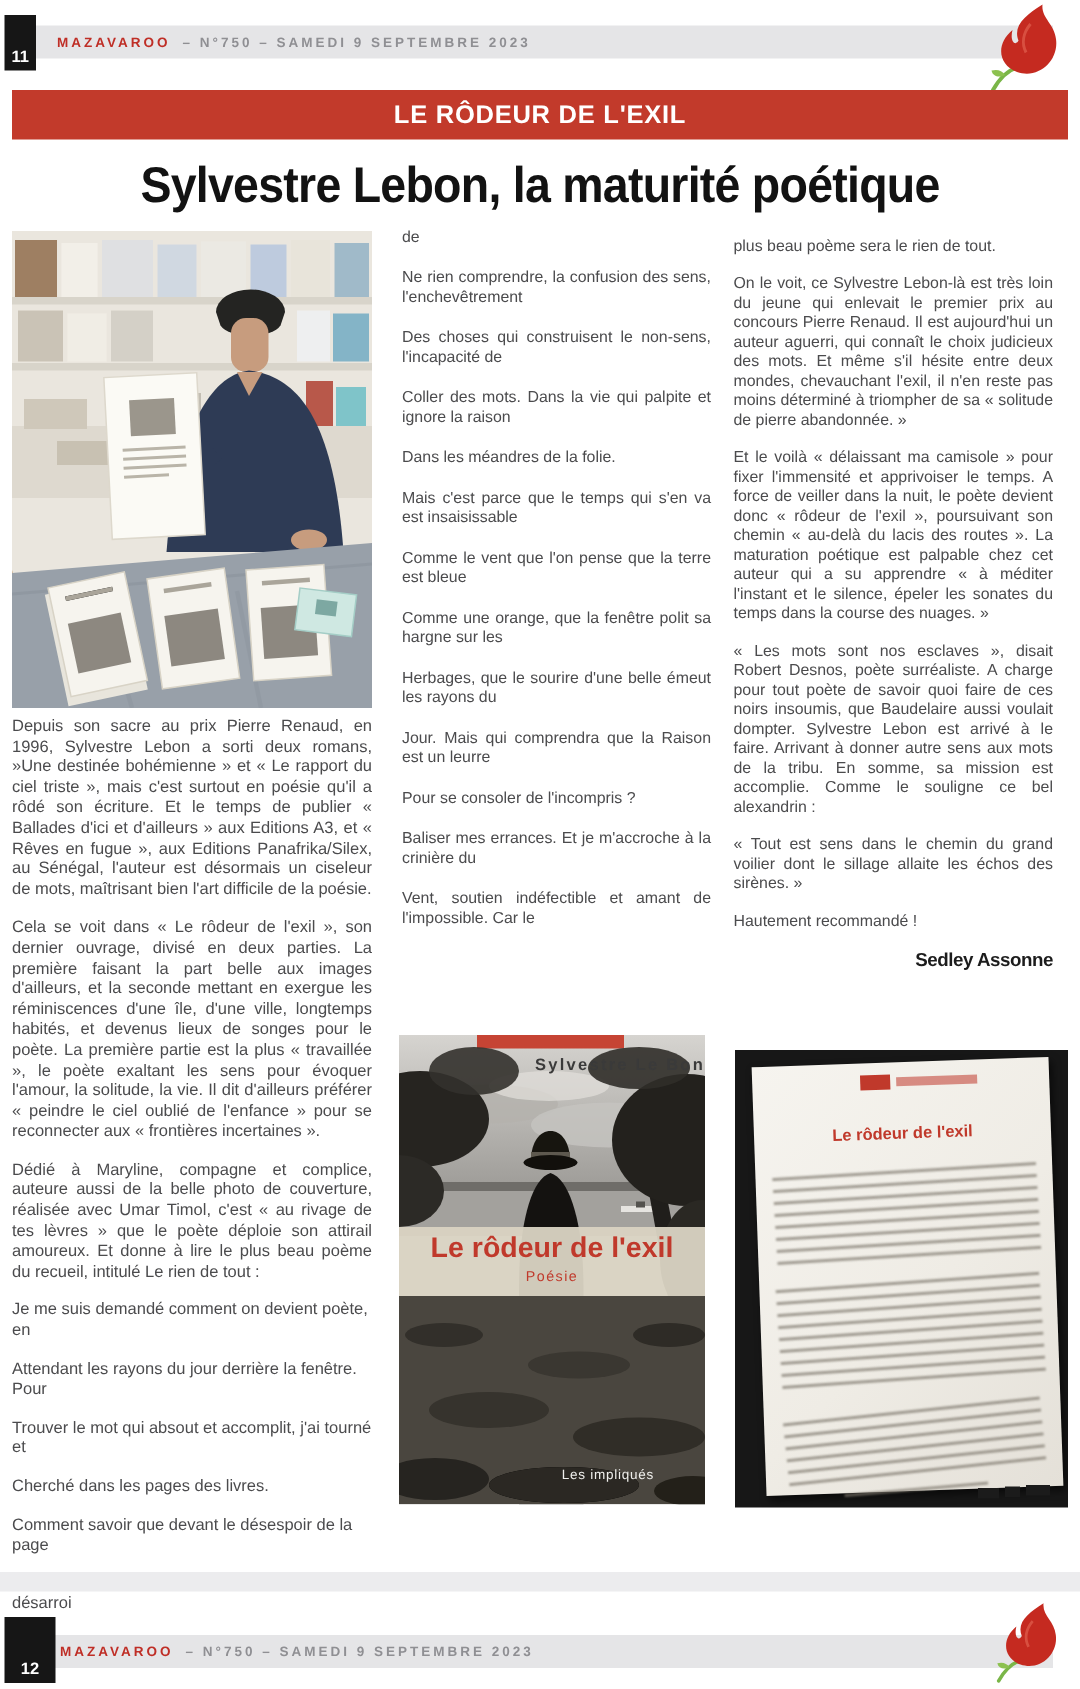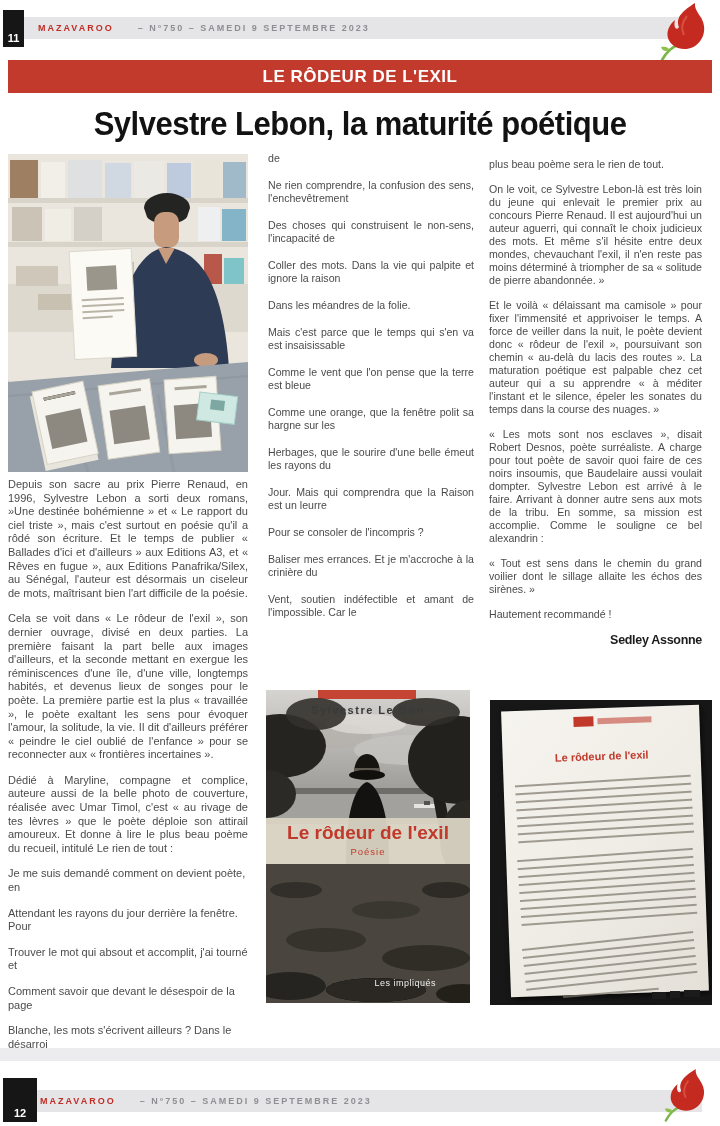--- a/index.html
+++ b/index.html
@@ -3,21 +3,21 @@
 <meta charset="utf-8">
 <style>
   * { margin:0; padding:0; box-sizing:border-box; }
   html,body { width:720px; height:1126px; background:#ffffff; overflow:hidden;
               font-family:"Liberation Sans", sans-serif; }
   .abs { position:absolute; }
   #page { position:relative; width:720px; height:1126px; background:#fff; }
 
   
   .issue-bar { background:#e5e5e7; height:22px; display:flex; align-items:center;
-               padding-left:26px; font-size:9px; letter-spacing:2px; font-weight:bold;gap:16px; }
+               padding-left:26px; font-size:9px; letter-spacing:2px; font-weight:bold; }
   .issue-bar .brand { color:#bf2e26; margin-right:8px; }
   .issue-bar .issue { color:#8f8f93; font-weight:bold; }
   .pagenum-box { background:#161616; color:#fff; font-size:11px; font-weight:bold;
                  display:flex; align-items:flex-end; justify-content:center;
                  padding-bottom:3px; }
 
   
   .banner { background:#c23a2b; color:#ffffff; display:flex; align-items:center;
             justify-content:center; font-weight:bold; font-size:17px; letter-spacing:.5px; }
   .headline { width:720px; text-align:center; color:#121212; font-weight:bold;
@@ -27,21 +27,21 @@
   .col p { color:#4b4b4d; margin-bottom:12px; }
   .col-left p  { font-size:11px;   line-height:13.6px; }
   .col-mid p   { font-size:10.6px; line-height:13px; margin-bottom:14px; }
   .col-right p { font-size:10.6px; line-height:13px; }
   p.just { text-align:justify; }
   .byline { text-align:right; font-weight:bold; color:#1c1c1c; font-size:12.5px;
             letter-spacing:-.3px; margin-top:4px; }
 
   
   .cover-wrap { background:#fff; }
-  .cover-author { width:100%; text-align:center; color:#3a3a3a; font-weight:bold;
+  .cover-author { width:100%; text-align:right; color:#3a3a3a; font-weight:bold;
                   font-size:11px; letter-spacing:1.5px; }
   .cover-title { width:100%; text-align:center; color:#c0392b; font-weight:bold; font-size:19px; }
   .cover-sub { width:100%; text-align:center; color:#c0392b; font-size:9.5px; letter-spacing:1px; }
   .cover-pub { color:#efefec; font-size:9px; letter-spacing:.5px;margin-left:16px; }
 
   
   .backcover { background:#171717; overflow:hidden; }
   .bc-page { position:absolute; left:16px; top:8px; width:198px; height:286px;
              background:linear-gradient(135deg,#f6f4ef 0%, #efece5 55%, #e4e0d8 100%);
              transform:rotate(-2deg); box-shadow:2px 3px 6px rgba(0,0,0,.6); }
@@ -157,20 +157,21 @@
     </g>
   </svg>
 
   <div class="abs col col-left" style="left:8px; top:478px; width:240px;">
     <p class="just">Depuis son sacre au prix Pierre Renaud, en 1996, Sylvestre Lebon a sorti deux romans, »Une destinée bohémienne » et « Le rapport du ciel triste », mais c'est surtout en poésie qu'il a rôdé son écriture. Et le temps de publier « Ballades d'ici et d'ailleurs » aux Editions A3, et « Rêves en fugue », aux Editions Panafrika/Silex, au Sénégal, l'auteur est désormais un ciseleur de mots, maîtrisant bien l'art difficile de la poésie.</p>
     <p class="just">Cela se voit dans « Le rôdeur de l'exil », son dernier ouvrage, divisé en deux parties. La première faisant la part belle aux images d'ailleurs, et la seconde mettant en exergue les réminiscences d'une île, d'une ville, longtemps habités, et devenus lieux de songes pour le poète. La première partie est la plus « travaillée », le poète exaltant les sens pour évoquer l'amour, la solitude, la vie. Il dit d'ailleurs préférer « peindre le ciel oublié de l'enfance » pour se reconnecter aux « frontières incertaines ».</p>
     <p class="just">Dédié à Maryline, compagne et complice, auteure aussi de la belle photo de couverture, réalisée avec Umar Timol, c'est « au rivage de tes lèvres » que le poète déploie son attirail amoureux. Et donne à lire le plus beau poème du recueil, intitulé Le rien de tout :</p>
     <p>Je me suis demandé comment on devient poète, en</p>
     <p>Attendant les rayons du jour derrière la fenêtre. Pour</p>
     <p>Trouver le mot qui absout et accomplit, j'ai tourné et</p>
+    <p>Cherché dans les pages des livres.</p>
     <p>Comment savoir que devant le désespoir de la page</p>
     <p>Blanche, les mots s'écrivent ailleurs ? Dans le désarroi</p>
   </div>
 
   <div class="abs col col-mid" style="left:268px; top:152px; width:206px;">
     <p>de</p>
     <p class="just">Ne rien comprendre, la confusion des sens, l'enchevêtrement</p>
     <p class="just">Des choses qui construisent le non-sens, l'incapacité de</p>
     <p class="just">Coller des mots. Dans la vie qui palpite et ignore la raison</p>
     <p>Dans  les méandres de la folie.</p>

